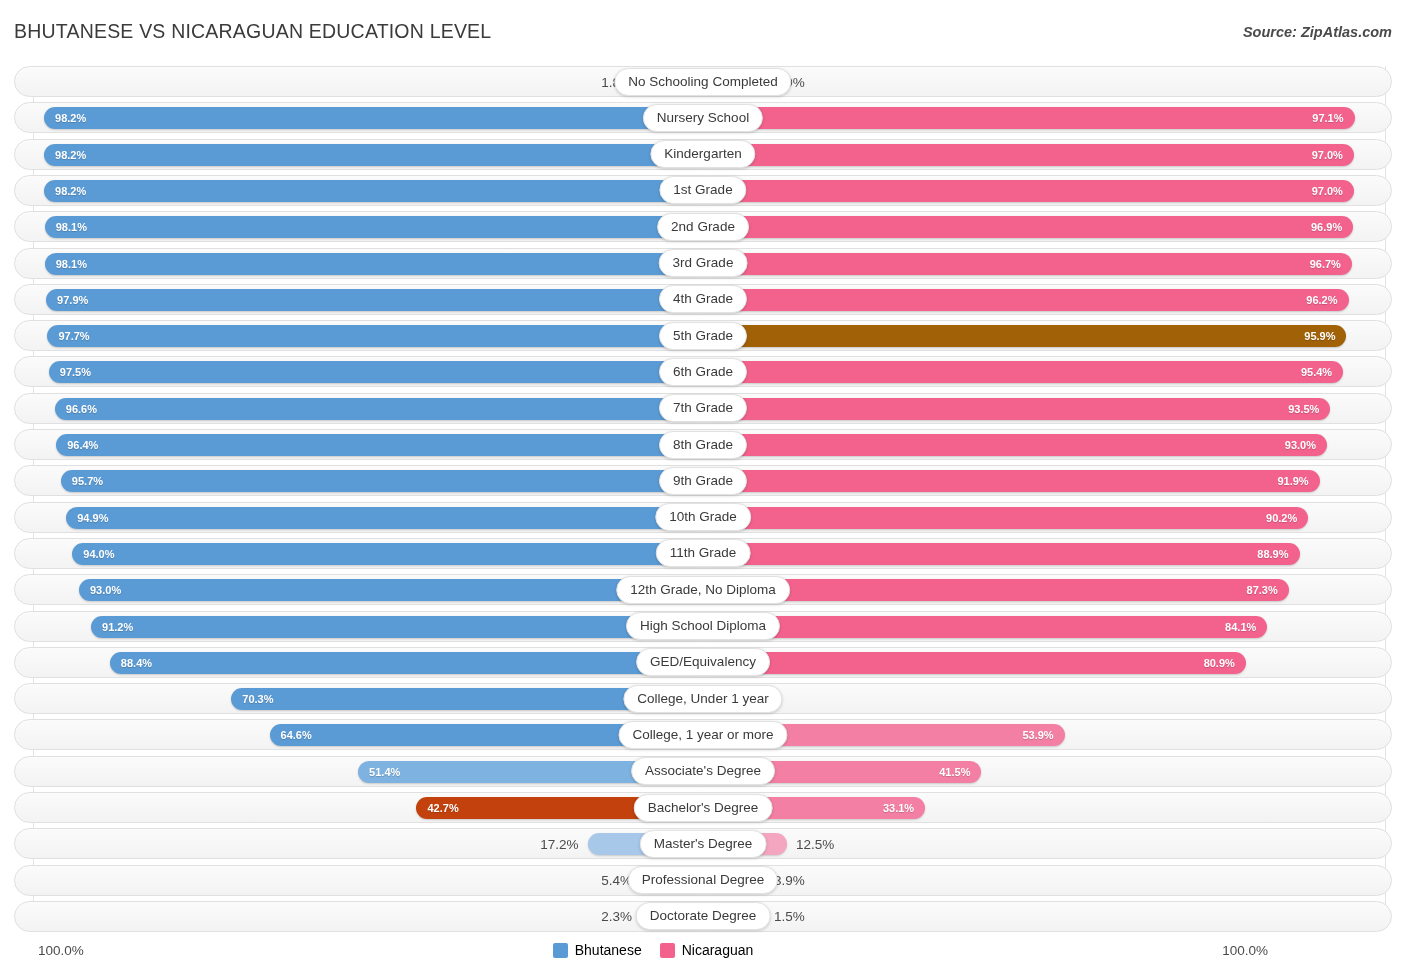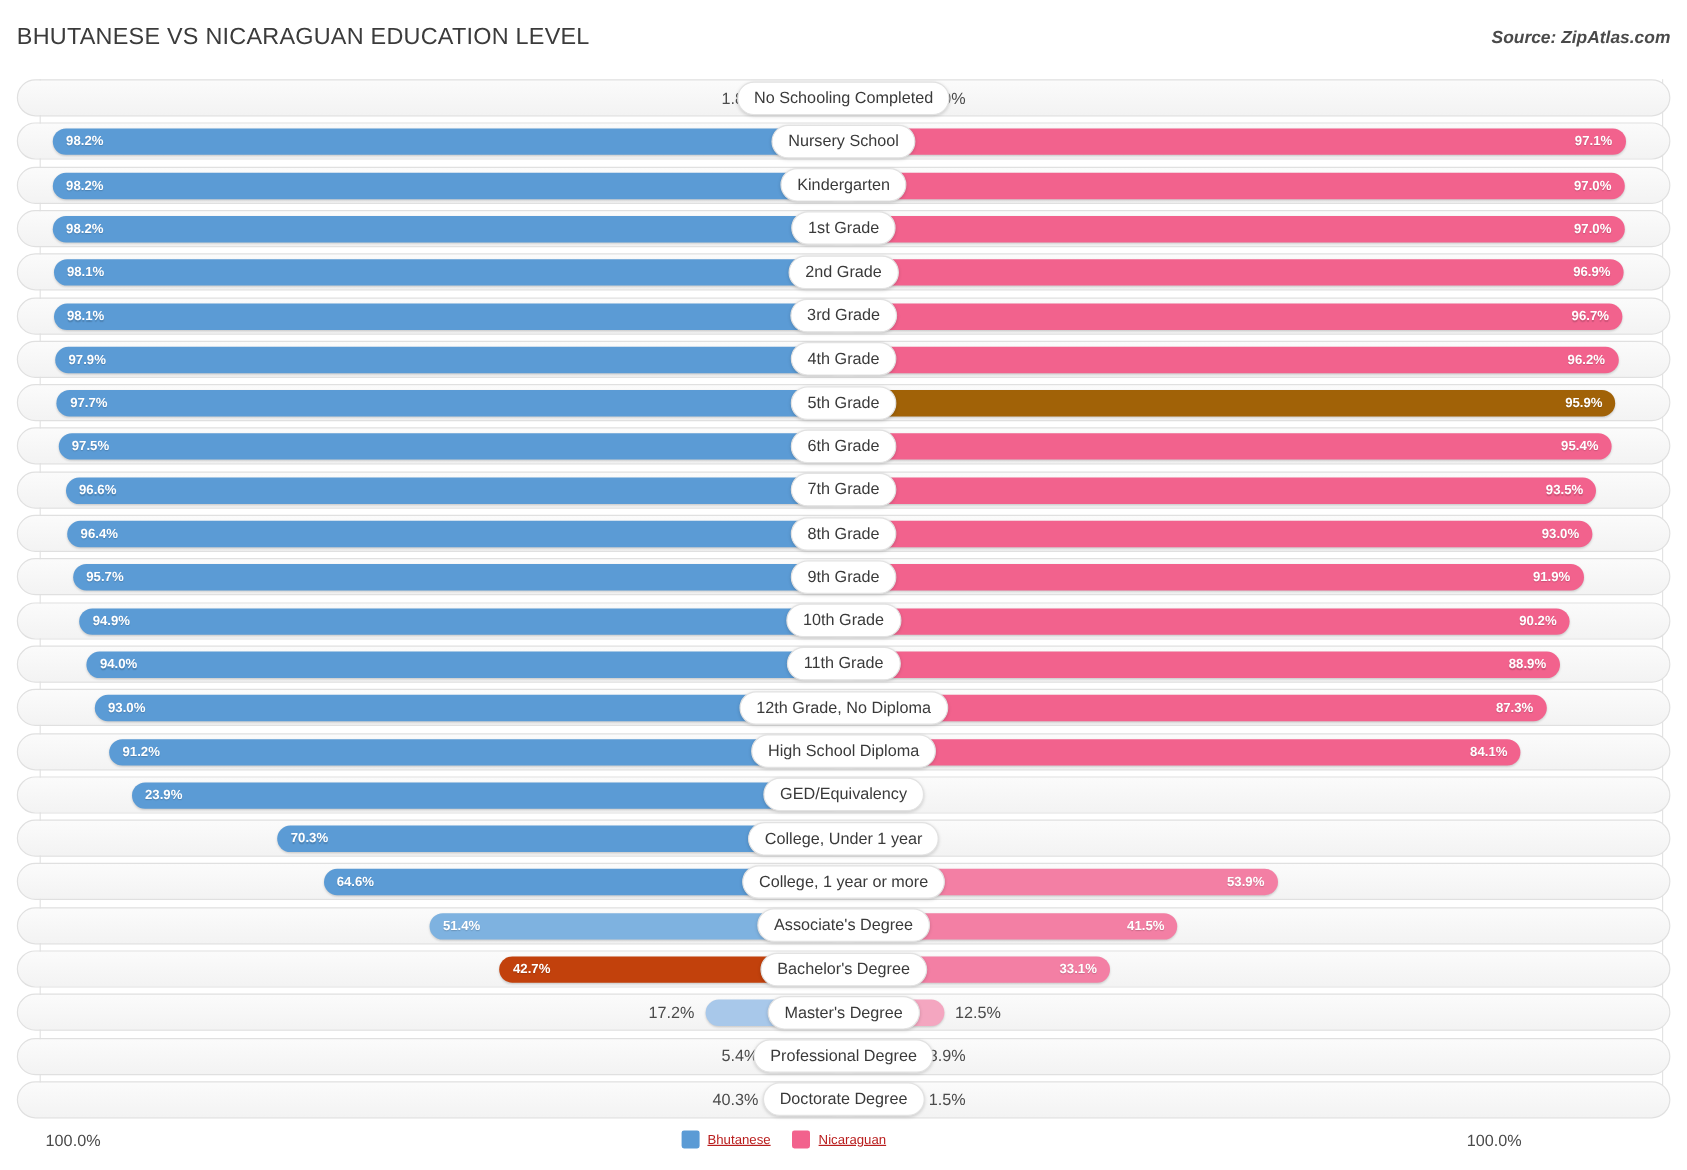--- a/index.html
+++ b/index.html
@@ -79,21 +79,21 @@
   
   .footer{position:absolute;left:0;top:937px;width:1306px;height:38px;}
   .axis-l{position:absolute;left:38px;top:6px;font-size:13.5px;color:#4b4b4b;}
   .axis-r{position:absolute;right:38px;top:6px;font-size:13.5px;color:#4b4b4b;}
   .legend{
     position:absolute;left:0;right:0;top:5px;
     display:flex;justify-content:center;align-items:center;gap:18px;
   }
   .lg{display:flex;align-items:center;gap:7px;}
   .sw{width:15px;height:15px;border-radius:2px;display:block;}
-  .lgt{font-size:11px;color:#b91c1c;text-decoration:underline;}
+  .lgt{font-size:14px;color:#000000;}
 </style>
 </head>
 <body>
 
 <div class="page">
 
   <div class="hdr">
     <div class="title">BHUTANESE VS NICARAGUAN EDUCATION LEVEL</div>
     <div class="source">Source: ZipAtlas.com</div>
   </div>
@@ -255,21 +255,24 @@
           <span class="vin">91.2%</span>
         </div>
         <div class="bar r" style="width: 564.311px; background: rgb(242, 98, 141);">
           <span class="vin">84.1%</span>
         </div>
         <div class="pill">High School Diploma</div>
       </div>
       <div class="row" style="top: 584.8px;">
         <div class="track"></div>
         <div class="bar l" style="width: 593.164px; background: rgb(91, 155, 213);">
-          <span class="vin">23.9%</span>
+          <span class="vin">88.4%</span>
+        </div>
+        <div class="bar r" style="width: 542.839px; background: rgb(242, 98, 141);">
+          <span class="vin">80.9%</span>
         </div>
         <div class="pill">GED/Equivalency</div>
       </div>
       <div class="row" style="top: 621.1px;">
         <div class="track"></div>
         <div class="bar l" style="width: 471.713px; background: rgb(91, 155, 213);">
           <span class="vin">70.3%</span>
         </div>
         <div class="pill">College, Under 1 year</div>
       </div>
@@ -315,21 +318,21 @@
         <div class="track"></div>
         <div class="bar l" style="width: 62px; background: rgb(168, 200, 234);"></div>
         <span class="vout" style="right: 760px;">5.4%</span>
         <div class="bar r" style="width: 62px; background: rgb(244, 166, 192);"></div>
         <span class="vout" style="left: 760px;">3.9%</span>
         <div class="pill">Professional Degree</div>
       </div>
       <div class="row" style="top: 838.9px;">
         <div class="track"></div>
         <div class="bar l" style="width: 62px; background: rgb(168, 200, 234);"></div>
-        <span class="vout" style="right: 760px;">40.3%</span>
+        <span class="vout" style="right: 760px;">2.3%</span>
         <div class="bar r" style="width: 62px; background: rgb(244, 166, 192);"></div>
         <span class="vout" style="left: 760px;">1.5%</span>
         <div class="pill">Doctorate Degree</div>
       </div>
     </div>
 
   <div class="footer">
     <div class="axis-l">100.0%</div>
     <div class="axis-r">100.0%</div>
     <div class="legend" id="legend">

